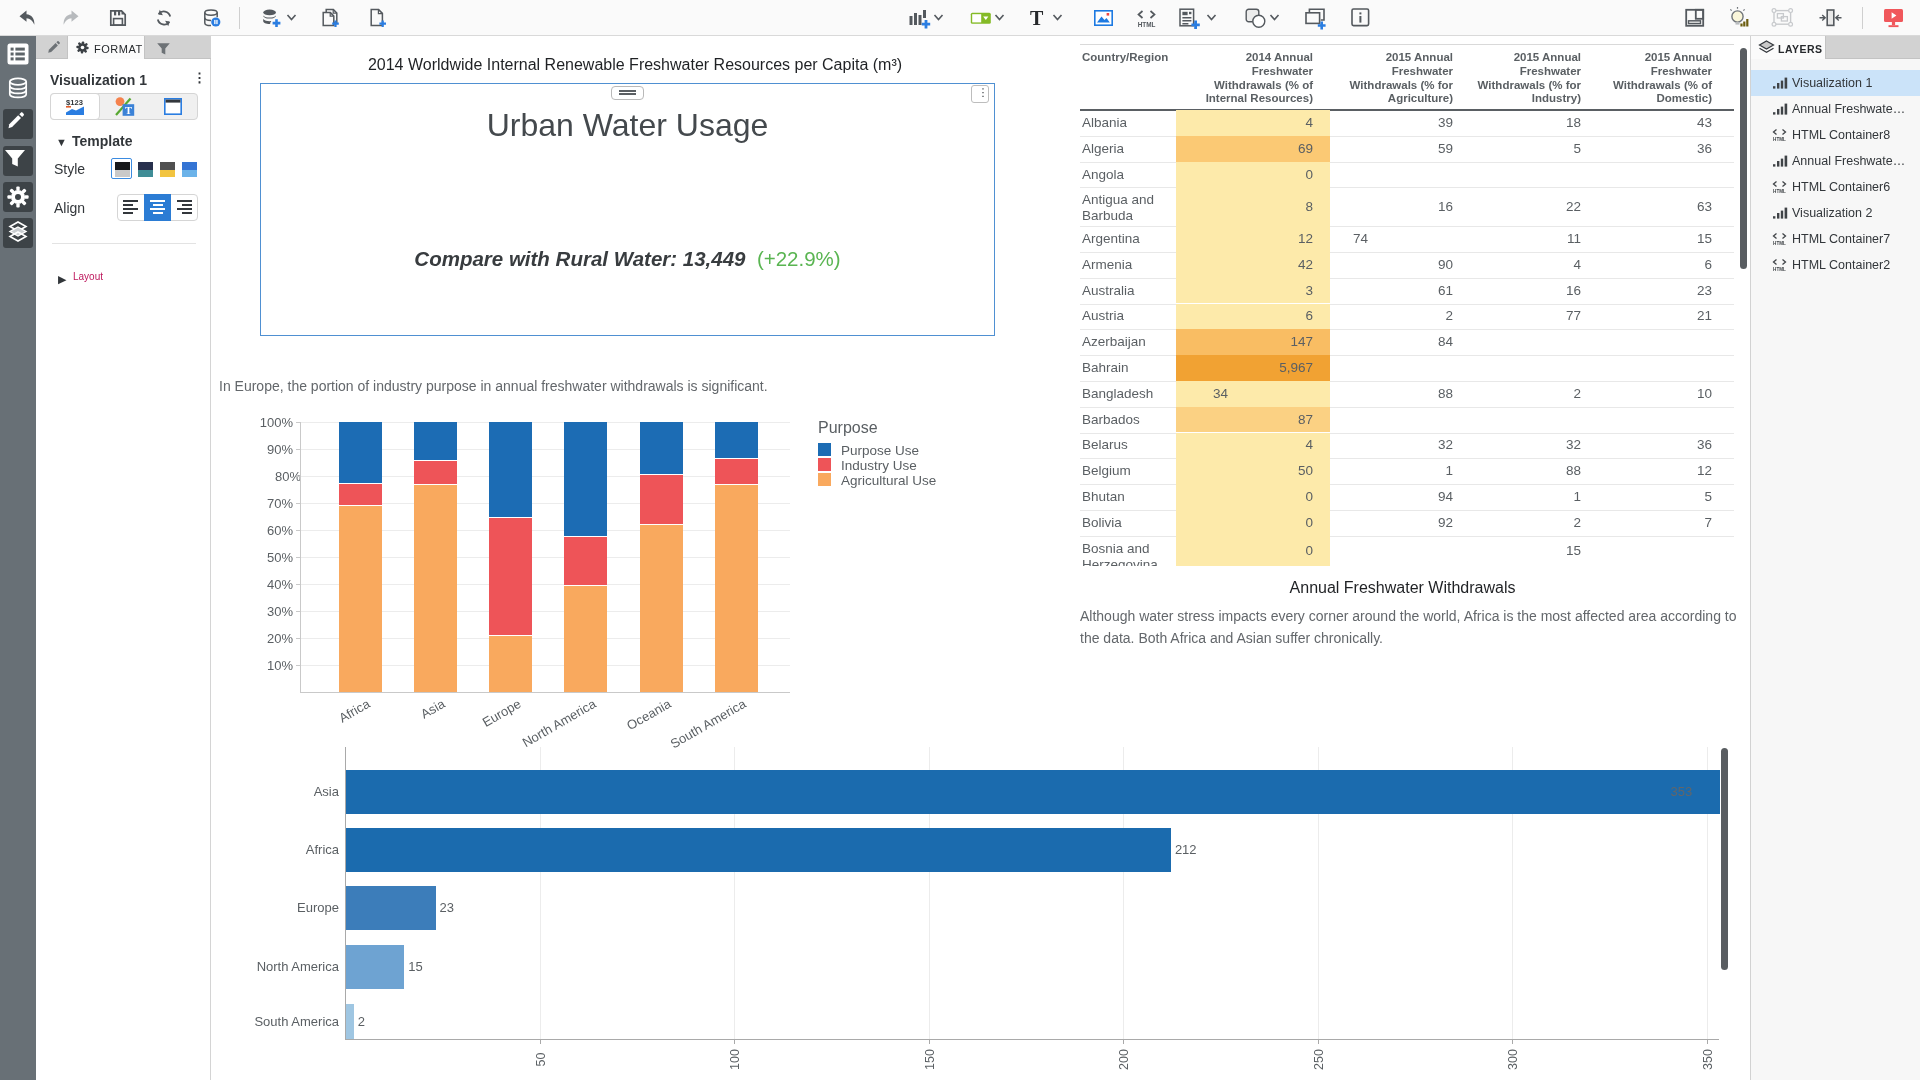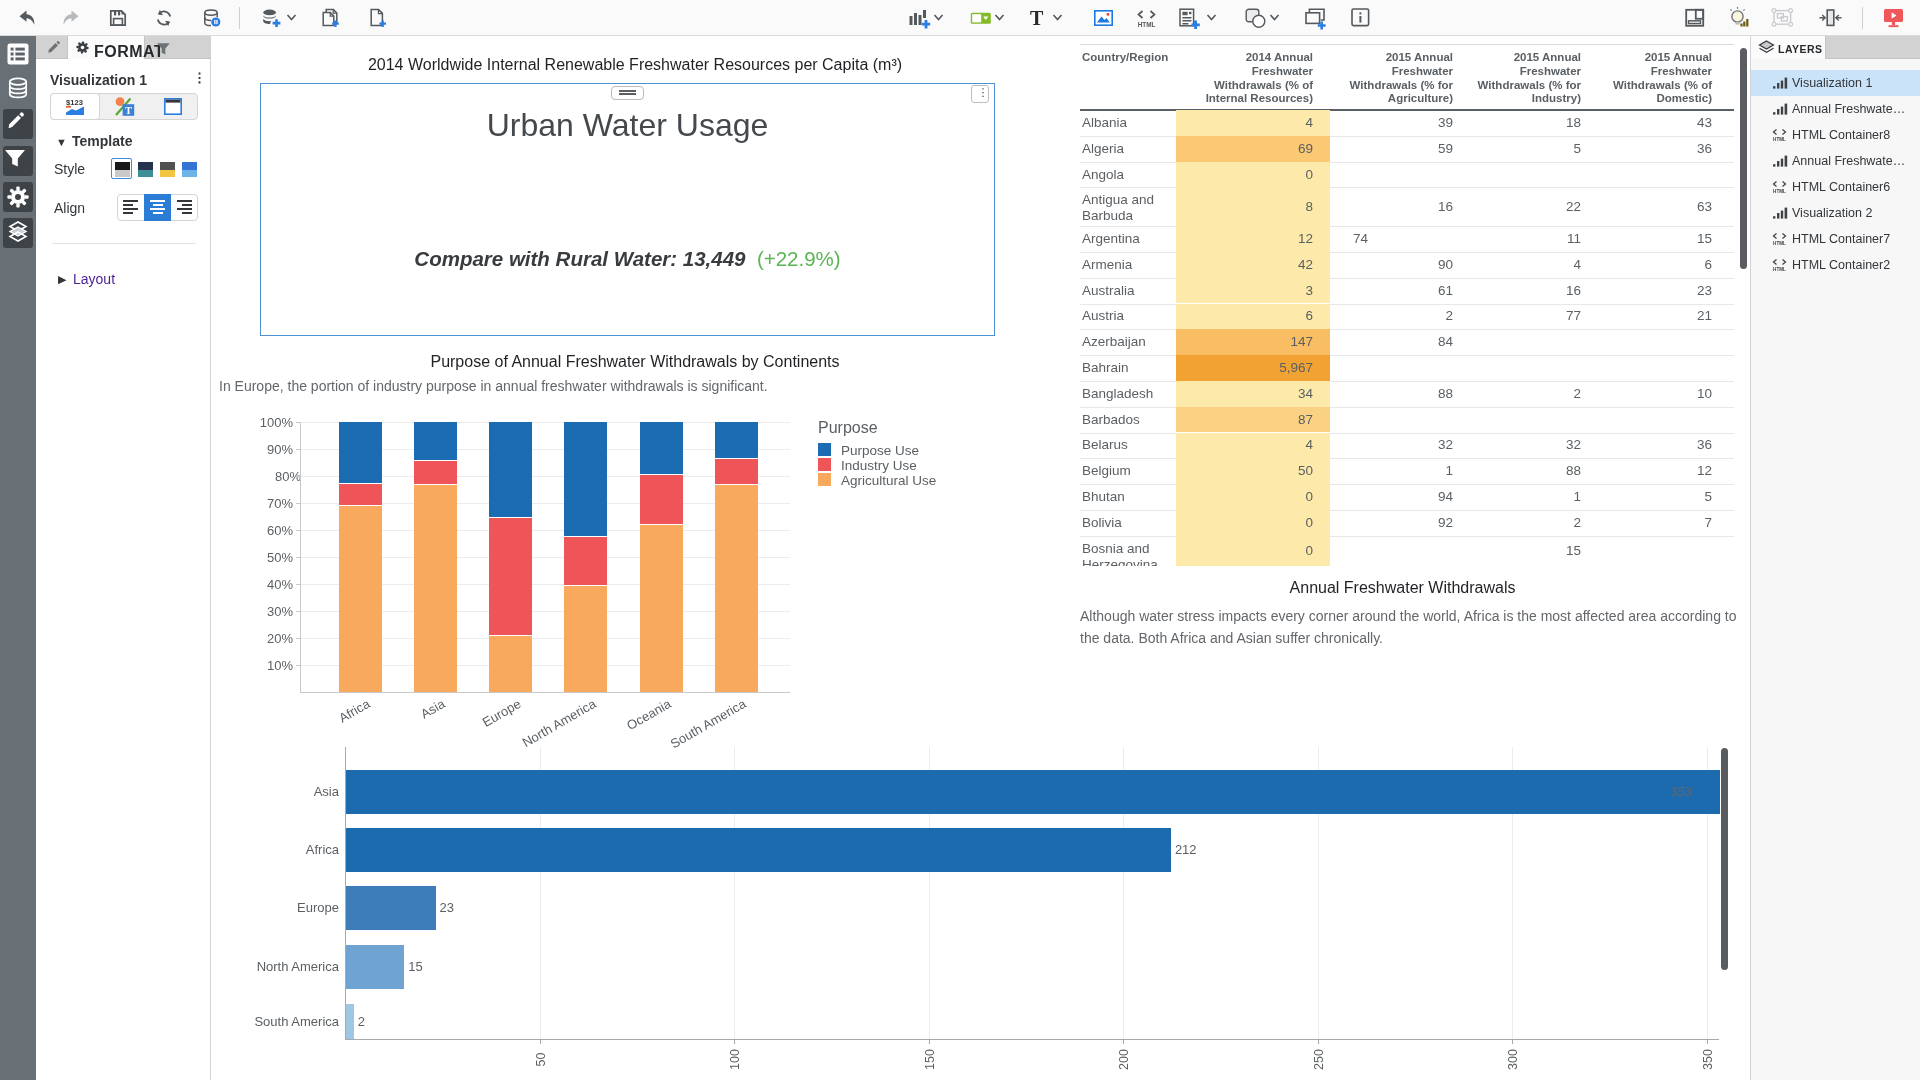--- a/index.html
+++ b/index.html
@@ -225,21 +225,21 @@
       <circle cx="6.5" cy="6.5" r="1.8" fill="#fbfbfb"></circle>
       <rect x="5.8" y="0.4" width="2.4" height="3.2" rx="0.8" fill="#3b4045" transform="rotate(0 6.5 6.5)"></rect>
       <rect x="5.8" y="0.4" width="2.4" height="3.2" rx="0.8" fill="#3b4045" transform="rotate(45 6.5 6.5)"></rect>
       <rect x="5.8" y="0.4" width="2.4" height="3.2" rx="0.8" fill="#3b4045" transform="rotate(90 6.5 6.5)"></rect>
       <rect x="5.8" y="0.4" width="2.4" height="3.2" rx="0.8" fill="#3b4045" transform="rotate(135 6.5 6.5)"></rect>
       <rect x="5.8" y="0.4" width="2.4" height="3.2" rx="0.8" fill="#3b4045" transform="rotate(180 6.5 6.5)"></rect>
       <rect x="5.8" y="0.4" width="2.4" height="3.2" rx="0.8" fill="#3b4045" transform="rotate(225 6.5 6.5)"></rect>
       <rect x="5.8" y="0.4" width="2.4" height="3.2" rx="0.8" fill="#3b4045" transform="rotate(270 6.5 6.5)"></rect>
       <rect x="5.8" y="0.4" width="2.4" height="3.2" rx="0.8" fill="#3b4045" transform="rotate(315 6.5 6.5)"></rect>
     </svg>
-    <div class="t" style="left:58px;top:7px;font-size:16px;font-weight:bold;letter-spacing:0.5px;color:#26292c">FORMAT</div>
+    <div class="t" style="left:58px;top:7px;font-size:11px;font-weight:normal;letter-spacing:0.5px;color:#26292c">FORMAT</div>
     <svg class="ab" style="left:120px;top:6px" width="15" height="14" viewBox="0 0 15 14">
       <path d="M1.2 1.2 H13.8 L9.3 6.6 V12.6 L5.7 10.8 V6.6 Z" fill="#6d7276"></path>
     </svg>
     <div class="t" style="left:14px;top:36px;font-size:14px;font-weight:bold;color:#32363a">Visualization 1</div>
     <div class="t" style="left:157px;top:34px;font-size:13px;font-weight:bold;color:#32363a">⋮</div>
     <div class="ab" style="left:14px;top:57px;width:148px;height:27px;background:#f0f0f0;border:1px solid #d5d5d5;border-radius:4px"></div>
     <div class="ab" style="left:14px;top:57px;width:50px;height:27px;background:#fff;border:1px solid #d5d5d5;border-radius:4px"></div>
     <svg class="ab" style="left:29px;top:61px" width="20" height="19" viewBox="0 0 20 19">
       <text x="1" y="7.5" font-size="7.6" font-weight="bold" fill="#32363a" font-family="Liberation Sans">$123</text>
 <rect x="1" y="9" width="5" height="1.6" fill="#e05c2a"></rect>
@@ -277,33 +277,32 @@
     <div class="ab" style="left:114.0px;top:164px;width:15px;height:2px;background:#ffffff"></div>
     <div class="ab" style="left:116.5px;top:168px;width:10px;height:2px;background:#ffffff"></div>
     <div class="ab" style="left:114.0px;top:172px;width:15px;height:2px;background:#ffffff"></div>
     <div class="ab" style="left:116.5px;top:176px;width:10px;height:2px;background:#ffffff"></div>
     <div class="ab" style="left:141px;top:164px;width:15px;height:2px;background:#33373c"></div>
     <div class="ab" style="left:146px;top:168px;width:10px;height:2px;background:#33373c"></div>
     <div class="ab" style="left:141px;top:172px;width:15px;height:2px;background:#33373c"></div>
     <div class="ab" style="left:146px;top:176px;width:10px;height:2px;background:#33373c"></div>
     <div class="ab" style="left:16px;top:207px;width:144px;height:1px;background:#e3e3e3"></div>
     <div class="t" style="left:22px;top:237px;font-size:11px;color:#32363a">▶</div>
-    <div class="t" style="left:37px;top:235px;font-size:14px;color:#4c1d95">Layout</div>
+    <div class="t" style="left:37px;top:235px;font-size:10px;color:#be185d">Layout</div>
   </div>
 <div id="canvas">
     <div class="t" style="left:48px;top:20px;width:750px;text-align:center;font-size:16px;color:#1f2124">2014 Worldwide Internal Renewable Freshwater Resources per Capita (m³)</div>
     <div class="ab" style="left:48px;top:47px;width:735px;height:253px;border:1px solid #4f90d2"></div>
     <div class="ab" style="left:399px;top:49.5px;width:33px;height:14px;background:#fff;border:1px solid #b9b9b9;border-radius:4px"></div>
     <div class="ab" style="left:407px;top:54px;width:17px;height:1.6px;background:#5a5f63"></div>
     <div class="ab" style="left:407px;top:57.400000000000006px;width:17px;height:1.6px;background:#5a5f63"></div>
     <div class="ab" style="left:759px;top:49px;width:18px;height:18px;background:#fff;border:1px solid #bdbdbd;border-radius:3px"></div>
     <div class="t" style="left:765.5px;top:50px;font-size:11px;color:#33373c">⋮</div>
     <div class="t" style="left:48px;top:71px;width:735px;text-align:center;font-size:32px;color:#44494d">Urban Water Usage</div>
     <div class="t" style="left:48px;top:211px;width:735px;text-align:center;font-size:20.5px;color:#383c3f"><span style="font-weight:bold;font-style:italic">Compare with Rural Water: 13,449</span><span style="color:#5ab552">&nbsp; (+22.9%)</span></div>
-    <div class="t" style="left:48px;top:317px;width:750px;text-align:center;font-size:16px;color:#1f2124">Purpose of Annual Freshwater Withdrawals by Continents</div>
     <div class="t" style="left:7px;top:342px;font-size:14px;color:#63676b">In Europe, the portion of industry purpose in annual freshwater withdrawals is significant.</div>
     <div class="t" style="left:18px;top:378.5px;width:63px;text-align:right;font-size:13px;color:#5a5f63">100%</div>
     <div class="gridh" style="left:89px;top:385.5px;width:489px"></div>
     <div class="t" style="left:18px;top:405.54999999999995px;width:63px;text-align:right;font-size:13px;color:#5a5f63">90%</div>
     <div class="gridh" style="left:89px;top:412.54999999999995px;width:489px"></div>
     <div class="t" style="left:26px;top:432.6px;width:63px;text-align:right;font-size:13px;color:#5a5f63">80%</div>
     <div class="gridh" style="left:89px;top:439.6px;width:489px"></div>
     <div class="t" style="left:18px;top:459.65px;width:63px;text-align:right;font-size:13px;color:#5a5f63">70%</div>
     <div class="gridh" style="left:89px;top:466.65px;width:489px"></div>
     <div class="t" style="left:18px;top:486.70000000000005px;width:63px;text-align:right;font-size:13px;color:#5a5f63">60%</div>
@@ -425,21 +424,21 @@
     <div class="ab" style="left:870px;top:298.20000000000005px;width:92px;font-size:13.5px;line-height:16px;color:#5a5f63">Azerbaijan</div>
     <div class="ab" style="left:1001px;top:298.20000000000005px;width:100px;text-align:right;font-size:13.5px;line-height:16px;color:#5a5f63">147</div>
     <div class="ab" style="left:1141px;top:298.20000000000005px;width:100px;text-align:right;font-size:13.5px;line-height:16px;color:#5a5f63">84</div>
     <div class="ab" style="left:868px;top:319.1000000000001px;width:654px;height:1px;background:#e8e8e8"></div>
     <div class="ab" style="left:964px;top:319.1000000000001px;width:154px;height:25.8px;background:#f1a233"></div>
     <div class="ab" style="left:870px;top:324.00000000000006px;width:92px;font-size:13.5px;line-height:16px;color:#5a5f63">Bahrain</div>
     <div class="ab" style="left:1001px;top:324.00000000000006px;width:100px;text-align:right;font-size:13.5px;line-height:16px;color:#5a5f63">5,967</div>
     <div class="ab" style="left:868px;top:344.9000000000001px;width:654px;height:1px;background:#e8e8e8"></div>
     <div class="ab" style="left:964px;top:344.9000000000001px;width:154px;height:25.8px;background:#fdeaaa"></div>
     <div class="ab" style="left:870px;top:349.80000000000007px;width:92px;font-size:13.5px;line-height:16px;color:#5a5f63">Bangladesh</div>
-    <div class="ab" style="left:1001px;top:349.80000000000007px;width:100px;text-align:right;font-size:13.5px;line-height:16px;color:#5a5f63">34</div>
+    <div class="ab" style="left:1001px;top:349.80000000000007px;width:100px;text-align:left;font-size:13.5px;line-height:16px;color:#5a5f63">34</div>
     <div class="ab" style="left:1141px;top:349.80000000000007px;width:100px;text-align:right;font-size:13.5px;line-height:16px;color:#5a5f63">88</div>
     <div class="ab" style="left:1269px;top:349.80000000000007px;width:100px;text-align:right;font-size:13.5px;line-height:16px;color:#5a5f63">2</div>
     <div class="ab" style="left:1400px;top:349.80000000000007px;width:100px;text-align:right;font-size:13.5px;line-height:16px;color:#5a5f63">10</div>
     <div class="ab" style="left:868px;top:370.7000000000001px;width:654px;height:1px;background:#e8e8e8"></div>
     <div class="ab" style="left:964px;top:370.7000000000001px;width:154px;height:25.8px;background:#fbd183"></div>
     <div class="ab" style="left:870px;top:375.6000000000001px;width:92px;font-size:13.5px;line-height:16px;color:#5a5f63">Barbados</div>
     <div class="ab" style="left:1001px;top:375.6000000000001px;width:100px;text-align:right;font-size:13.5px;line-height:16px;color:#5a5f63">87</div>
     <div class="ab" style="left:868px;top:396.5000000000001px;width:654px;height:1px;background:#e8e8e8"></div>
     <div class="ab" style="left:964px;top:396.5000000000001px;width:154px;height:25.8px;background:#fdeaaa"></div>
     <div class="ab" style="left:870px;top:401.4000000000001px;width:92px;font-size:13.5px;line-height:16px;color:#5a5f63">Belarus</div>

